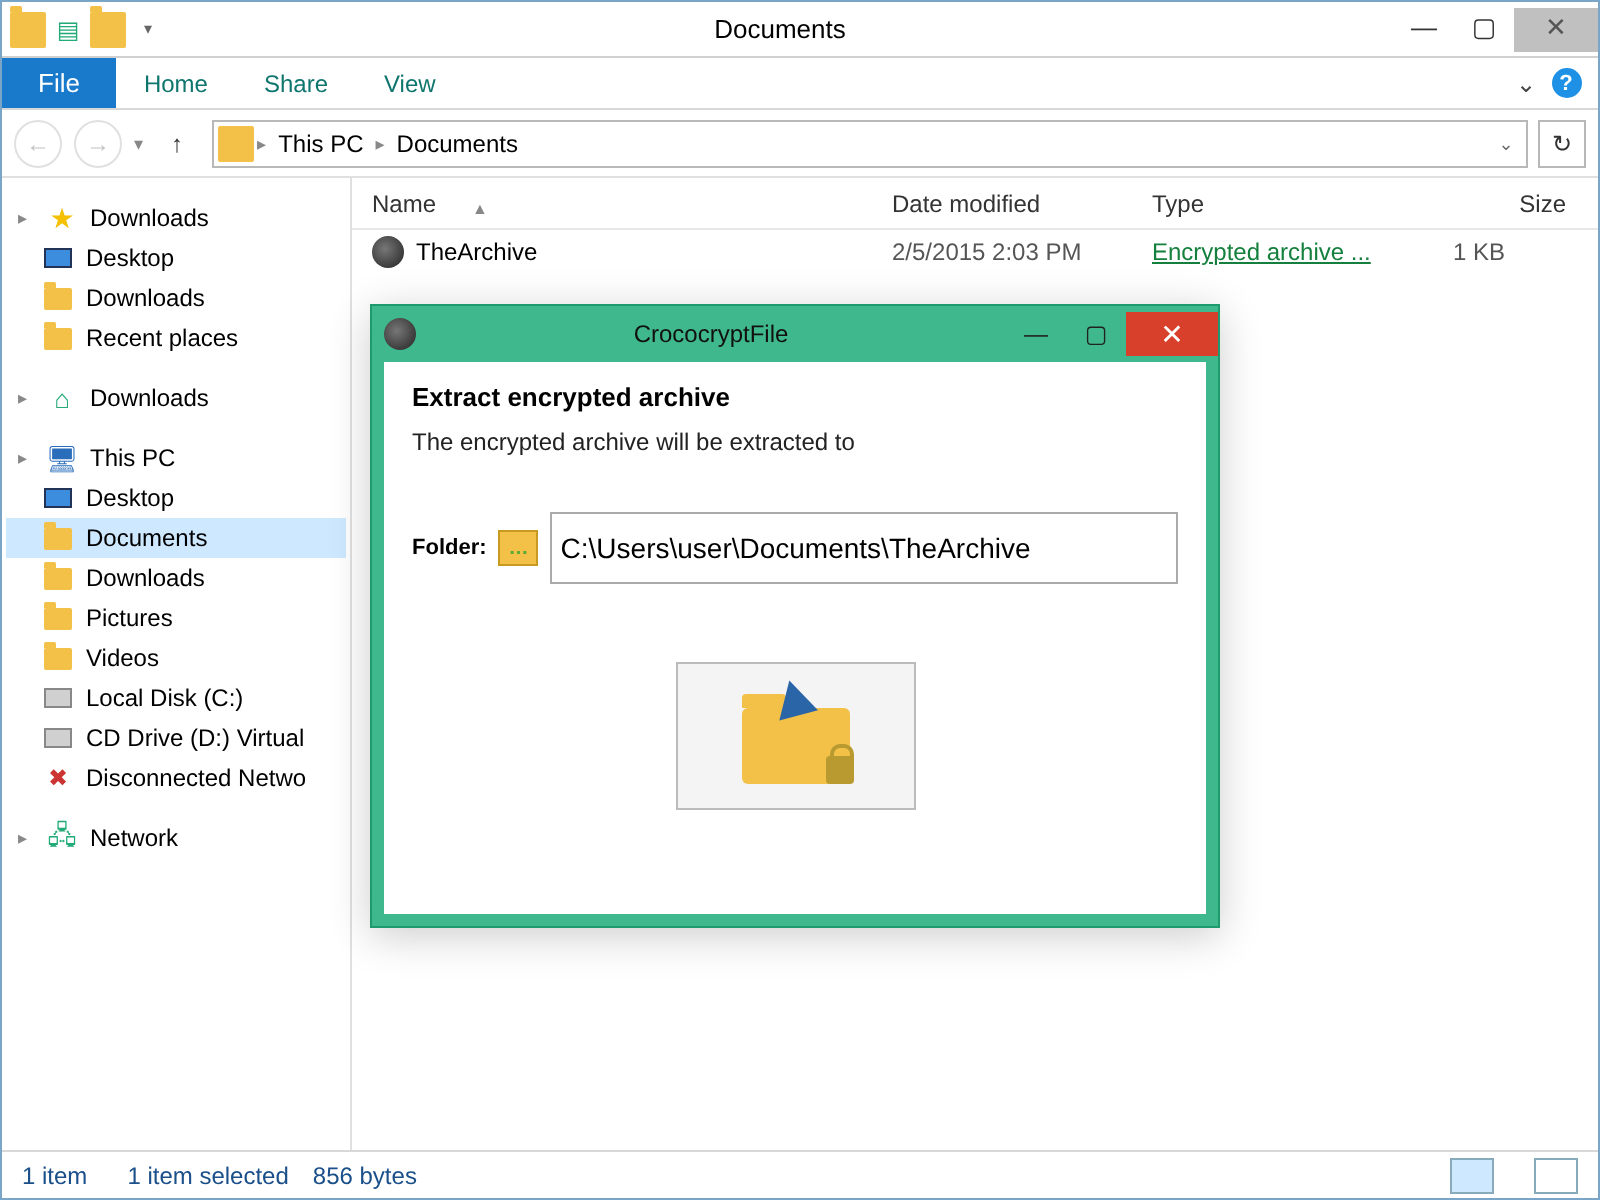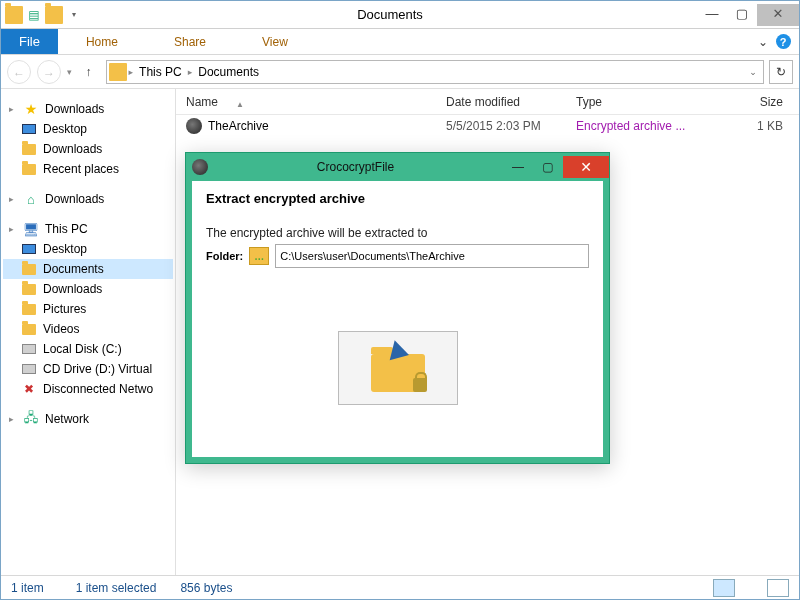--- a/index.html
+++ b/index.html
@@ -11,21 +11,21 @@
 .titlebar { height: 28px; background: #fff; display: flex; align-items: center; padding-left: 4px; border-bottom: 1px solid #d0d0d0; }
 .titlebar .qat { display: flex; gap: 2px; align-items: center; }
 .titlebar .qat span { width: 18px; height: 18px; display: inline-flex; align-items: center; justify-content: center; }
 .titlebar .title { flex: 1; text-align: center; color: #000; font-size: 13px; }
 .titlebar .winctl { display: flex; }
 .titlebar .winctl div { width: 30px; height: 22px; text-align: center; line-height: 20px; font-size: 13px; color: #333; }
 .titlebar .winctl .close { background: #c0c0c0; color: #555; width: 42px; }
 
 .menubar { height: 26px; display: flex; align-items: stretch; border-bottom: 1px solid #d8d8d8; padding-right:6px;}
 .menubar .file { background: #1979ca; color: #fff; padding: 0 18px; display: flex; align-items: center; font-size: 13px; }
-.menubar .mitem { padding: 0 28px; display: flex; align-items: center; color: #a16207; }
+.menubar .mitem { padding: 0 14px; display: flex; align-items: center; color: #0f766e; }
 .menubar .spacer { flex: 1; }
 .menubar .chev { width: 20px; display:flex; align-items:center; justify-content:center; color:#444; }
 .menubar .help { width: 20px; display: flex; align-items: center; justify-content: center; }
 .helpcircle{width:15px;height:15px;border-radius:50%;background:#1e90e6;color:#fff;font-weight:bold;font-size:11px;display:flex;align-items:center;justify-content:center;}
 
 .navbar { height: 34px; display: flex; align-items: center; padding: 4px 6px; gap: 6px; border-bottom: 1px solid #e0e0e0; }
 .navbtn { width: 24px; height: 24px; border: 1px solid #ccc; border-radius: 50%; display: flex; align-items: center; justify-content: center; color: #999; }
 .navbtn.dis { opacity: .6; }
 .uparrow { width: 22px; height: 22px; display: flex; align-items: center; justify-content: center; color: #333; }
 .addr { flex: 1; height: 24px; border: 1px solid #b8b8b8; display: flex; align-items: center; padding: 0 2px; gap: 2px; }
@@ -59,43 +59,43 @@
 .cols { height: 26px; display: flex; align-items: center; border-bottom: 1px solid #e8e8e8; color: #333; }
 .cols div { padding: 0 10px; }
 .cols .c-name { width: 260px; display:flex; align-items:flex-end; gap:18px;}
 .cols .c-date { width: 130px; }
 .cols .c-type { width: 130px; }
 .cols .c-size { flex:1; text-align: right; padding-right: 16px; }
 .rows { flex: 1; }
 .row { height: 22px; display: flex; align-items: center; }
 .row .c-name { width: 260px; padding-left: 10px; display: flex; align-items: center; gap: 6px; }
 .row .c-date { width: 130px; padding-left:10px; color: #555; }
-.row .c-type { width: 130px; padding-left:10px; color: #a21caf; white-space: nowrap; overflow: hidden; text-overflow: ellipsis; }
-.row .c-size { flex:1; text-align: right; padding-right: 16px; color: #555; }
+.row .c-type { width: 130px; padding-left:10px; color: #15803d; white-space: nowrap; overflow: hidden; text-overflow: ellipsis; text-decoration: underline; }
+.row .c-size { flex:1; text-align: center; padding-right: 16px; color: #555; }
 .appico{width:16px;height:16px;border-radius:50%;background:radial-gradient(circle at 40% 40%, #777, #222);display:inline-block;}
 
-.status { height: 24px; border-top: 1px solid #d8d8d8; display: flex; align-items: center; padding: 0 10px; gap: 32px; color: #1a4f8a; }
+.status { height: 24px; border-top: 1px solid #d8d8d8; display: flex; align-items: center; padding: 0 10px; gap: 20px; color: #1a4f8a; }
 .status .spacer { flex: 1; }
 .viewbtn{width:22px;height:18px;border:1px solid #8ab;display:inline-block;}
 .viewbtn.active{background:#cde8ff;}
 
 
 .dialog { position: absolute; left: 185px; top: 152px; width: 425px; height: 312px; background: #3fb88e; border: 1px solid #1d9a6e; box-shadow: 0 4px 20px rgba(0,0,0,.2); display:flex; flex-direction:column; }
 .dlg-title { height: 28px; display: flex; align-items: center; padding-left: 6px; gap: 12px; }
 .dlg-title .title { flex: 1; text-align: center; color: #111; font-size: 12px; }
 .dlg-title .btns { display:flex; }
 .dlg-title .b { width: 30px; height: 22px; display:flex; align-items:center; justify-content:center; color:#222; font-size:12px;}
 .dlg-title .b.close { background:#d9402b; color:#fff; width: 46px; font-size: 14px;}
 .dlg-body { flex:1; background:#fff; margin: 0 6px 6px 6px; padding: 10px 14px; position:relative; }
-.dlg-body h3 { font-size: 13px; font-weight: bold; margin-bottom: 20px; }
-.dlg-body p { font-size: 12px; color:#222; margin-bottom: 4px; }
+.dlg-body h3 { font-size: 13px; font-weight: bold; margin-bottom: 8px; }
+.dlg-body p { font-size: 12px; color:#222; margin-bottom: 28px; }
 .dlg-row { display:flex; align-items:center; gap:6px; }
 .dlg-row label { font-weight:bold; font-size:11px;}
 .browse { width: 20px; height: 18px; background:#f3c048; border:1px solid #c99a20; display:flex;align-items:center;justify-content:center;color:#5a3;font-size:10px;font-weight:bold;}
-.dlg-row input { flex:1; height: 24px; border: 1px solid #aaa; padding: 0 4px; font-size: 11px; }
+.dlg-row input { flex:1; height: 36px; border: 1px solid #aaa; padding: 0 4px; font-size: 14px; }
 .extract-btn{ position:absolute; left:50%; transform:translateX(-50%); top:150px; width:120px; height:74px; border:1px solid #bbb; background:#f4f4f4; display:flex; align-items:center; justify-content:center;}
 .extract-inner{position:relative;width:70px;height:52px;}
 .extract-inner .fld{position:absolute;left:8px;top:12px;width:54px;height:38px;background:#f3c048;border-radius:3px;}
 .extract-inner .fld::before{content:"";position:absolute;top:-7px;left:0;width:22px;height:7px;background:#f3c048;border-radius:2px 2px 0 0;}
 .extract-inner .arrow{position:absolute;left:24px;top:-2px;width:0;height:0;border-left:10px solid transparent;border-right:10px solid transparent;border-bottom:18px solid #2a65a8;transform:rotate(-15deg);}
 .extract-inner .lock{position:absolute;right:6px;bottom:2px;width:14px;height:14px;background:#b89a30;border-radius:2px;}
 .extract-inner .lock::before{content:"";position:absolute;top:-6px;left:2px;width:8px;height:8px;border:2px solid #b89a30;border-bottom:none;border-radius:5px 5px 0 0;}
 .sortarr{color:#888;font-size:8px;}
 </style>
 </head>
@@ -256,21 +256,21 @@
         <div class="c-date">Date modified</div>
         <div class="c-type">Type</div>
         <div class="c-size">Size</div>
       </div>
       <div class="rows">
         <div class="row">
           <div class="c-name">
               <span class="appico"></span>
               <span>TheArchive</span>
             </div>
-          <div class="c-date">5/5/2015 2:03 PM</div>
+          <div class="c-date">2/5/2015 2:03 PM</div>
           <div class="c-type">Encrypted archive ...</div>
           <div class="c-size">1 KB</div>
         </div>
       </div>
     </div>
   </div>
 
   <div class="status">
     <span>1 item</span>
     <span>1 item selected</span>

